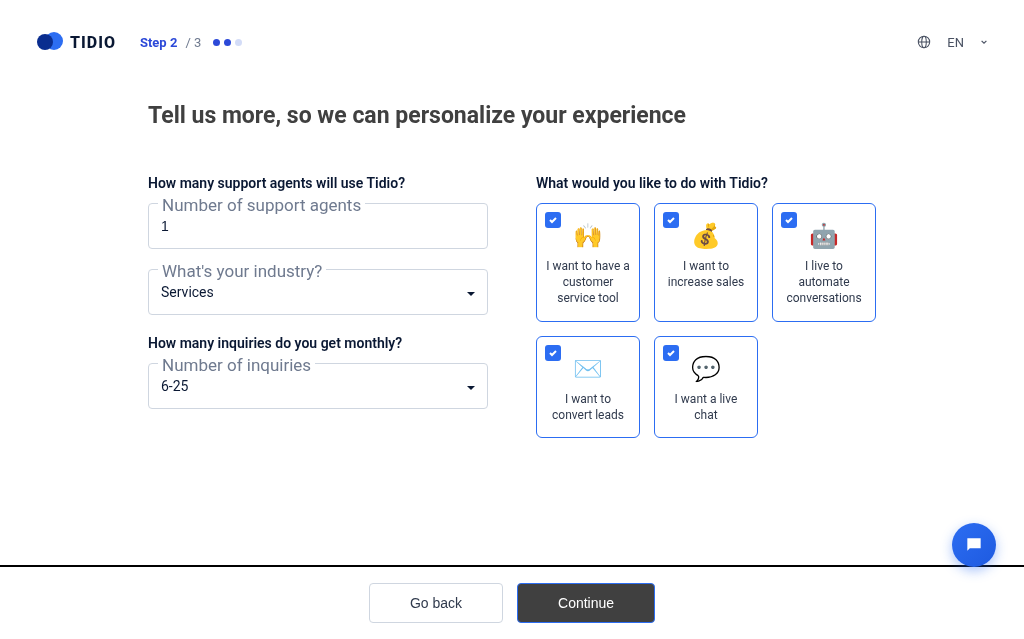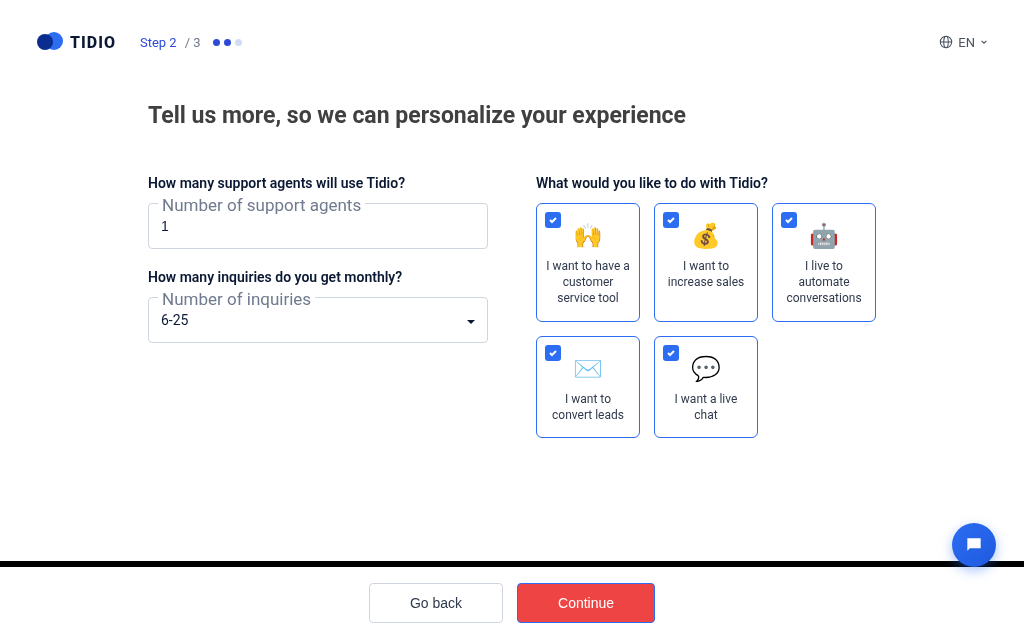--- a/index.html
+++ b/index.html
@@ -15,27 +15,27 @@
       display: flex;
       align-items: center;
       justify-content: space-between;
       padding: 28px 36px 0 36px;
     }
     .header-left { display: flex; align-items: center; gap: 24px; }
     .logo { display: flex; align-items: center; gap: 6px; }
     .logo-mark { width: 28px; height: 28px; position: relative; }
     .logo-text { font-weight: 800; font-size: 16px; letter-spacing: 1px; color: #0a1833; }
     .step-indicator { display: flex; align-items: center; gap: 8px; font-size: 13px; }
-    .step-current { color: #2c49d8; font-weight: 400; }
+    .step-current { color: #2c49d8; font-weight: 700; }
     .step-total { color: #6f7a8f; }
     .dots { display: flex; gap: 4px; margin-left: 4px; }
     .dot { width: 7px; height: 7px; border-radius: 50%; }
     .dot-fill { background: #2c49d8; }
     .dot-empty { background: #d3dcf7; }
-    .lang-selector { display: flex; align-items: center; gap: 5px; color: #4a5263; font-size: 13px; cursor: pointer; }
+    .lang-selector { display: flex; align-items: center; gap: 16px; color: #4a5263; font-size: 13px; cursor: pointer; }
     .globe-icon { width: 14px; height: 14px; }
     .chevron-down { width: 8px; height: 8px; }
     .content { padding: 46px 148px 0 148px; }
     h1 { font-size: 23px; font-weight: 700; color: #404040; margin-bottom: 46px; }
     .columns { display: flex; gap: 48px; }
     .col { flex: 1; }
     .section-label { font-size: 14px; font-weight: 600; color: #0a1833; margin-bottom: 12px; }
     .field-wrap { position: relative; margin-bottom: 20px; }
     .floating-label { position: absolute; top: -8px; left: 10px; background: #fff; padding: 0 4px; font-size: 17px; color: #6f7a8f; }
     .input, .select {
@@ -55,26 +55,26 @@
       position: absolute; top: 8px; left: 8px; width: 16px; height: 16px;
       background: #2c6df2; border-radius: 3px;
       display: flex; align-items: center; justify-content: center;
     }
     .card-icon { font-size: 24px; margin: 4px 0 8px 0; height: 28px; display: flex; align-items: center; justify-content: center; }
     .card-label { font-size: 12px; color: #303a4d; line-height: 1.35; }
     .footer {
       position: absolute; bottom: 0; left: 0; right: 0;
       display: flex; justify-content: center; gap: 14px;
       padding: 16px 0;
-      border-top: 6px solid #000000;
+      border-top: 2px solid #000000;
       background: #fff;
     }
     .btn { padding: 11px 40px; font-size: 14px; border-radius: 4px; cursor: pointer; font-weight: 500; }
     .btn-secondary { background: #fff; border: 1px solid #cfd6e0; color: #303a4d; }
-    .btn-primary { background: #ef4444; border: 1px solid #2c6df2; color: #fff; }
+    .btn-primary { background: #404040; border: 1px solid #2c6df2; color: #fff; }
     .fab {
       position: absolute; right: 28px; bottom: 72px;
       width: 44px; height: 44px; border-radius: 50%;
       background: linear-gradient(135deg, #2c6df2, #1e5ae0);
       display: flex; align-items: center; justify-content: center;
       box-shadow: 0 4px 12px rgba(44,109,242,0.4); cursor: pointer;
     }
     .section-gap { margin-top: 16px; }
   </style>
 </head>
@@ -117,20 +117,27 @@
 <div class="content">
   <h1>Tell us more, so we can personalize your experience</h1>
   <div class="columns">
     <div class="col">
       <div class="section-label">How many support agents will use Tidio?</div>
       <div class="field-wrap">
         <span class="floating-label">Number of support agents</span>
         <input class="input" value="1" style="">
       </div>
 
+      <div class="field-wrap">
+        <span class="floating-label">What's your industry?</span>
+        <div class="select">Services</div>
+        <svg class="select-arrow" width="10" height="10" viewBox="0 0 10 10">
+          <polygon points="1,3 9,3 5,7" fill="#0a1833"></polygon>
+        </svg>
+      </div>
 
       <div class="section-label section-gap">How many inquiries do you get monthly?</div>
       <div class="field-wrap">
         <span class="floating-label">Number of inquiries</span>
         <div class="select">6-25</div>
         <svg class="select-arrow" width="10" height="10" viewBox="0 0 10 10">
           <polygon points="1,3 9,3 5,7" fill="#0a1833"></polygon>
         </svg>
       </div>
     </div>

